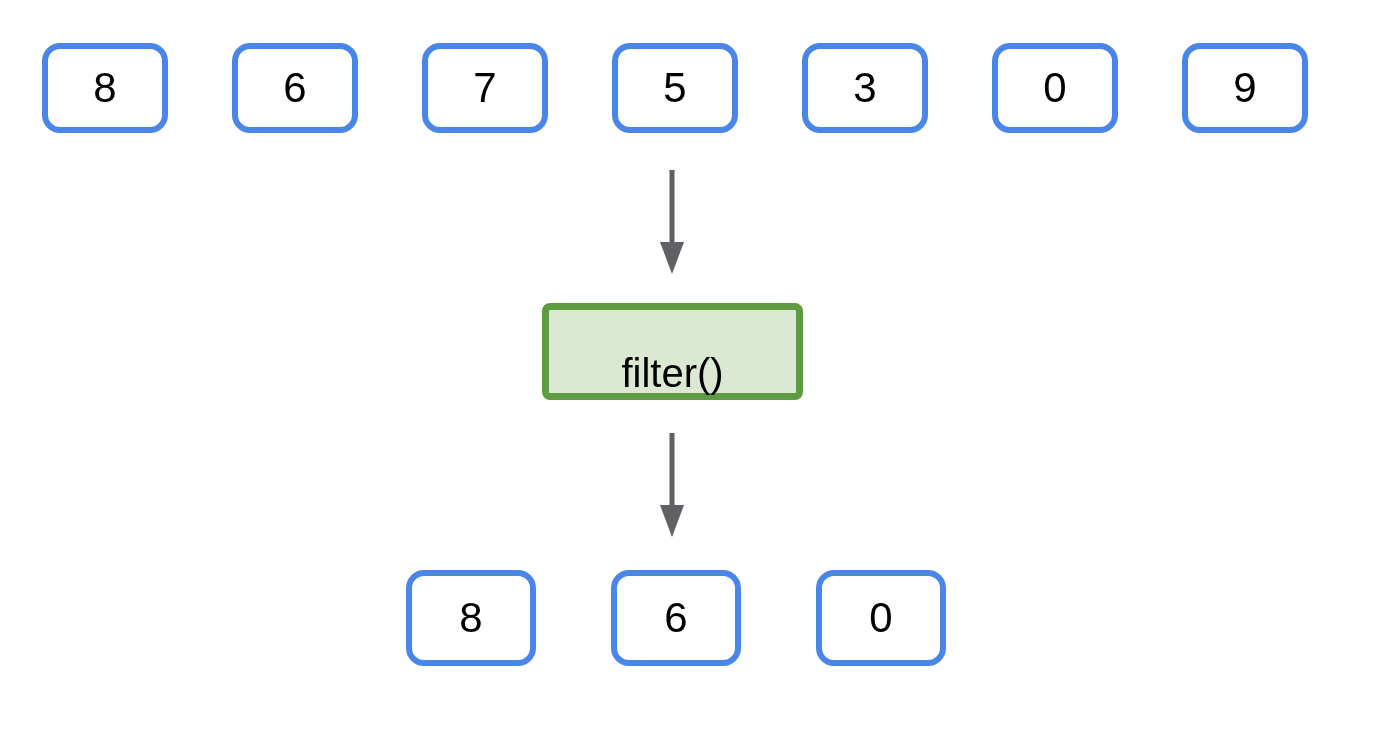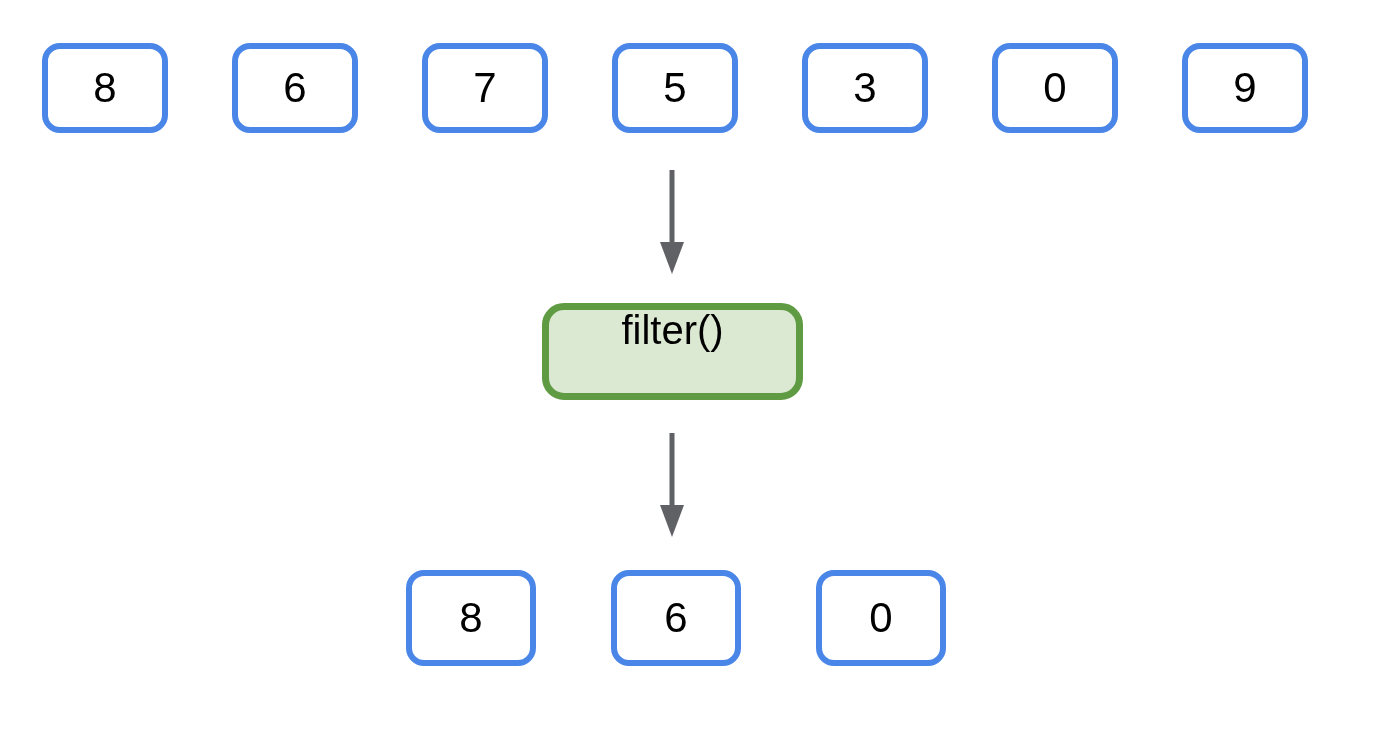--- a/index.html
+++ b/index.html
@@ -59,24 +59,24 @@
     height: 96px;
   }
   .op-box {
     position: absolute;
     box-sizing: border-box;
     left: 542px;
     top: 303px;
     width: 261px;
     height: 97px;
     border: 7px solid var(--op-border-green);
-    border-radius: 22px;
+    border-radius: 8px;
     background: var(--op-fill-green);
     display: flex;
-    align-items: flex-start;
+    align-items: flex-end;
     justify-content: center;
     color: var(--text-black);
     font-size: 40px;
     font-weight: 500;
     line-height: 1;
   }
   .arrow {
     position: absolute;
     left: 659px;
     width: 26px;

